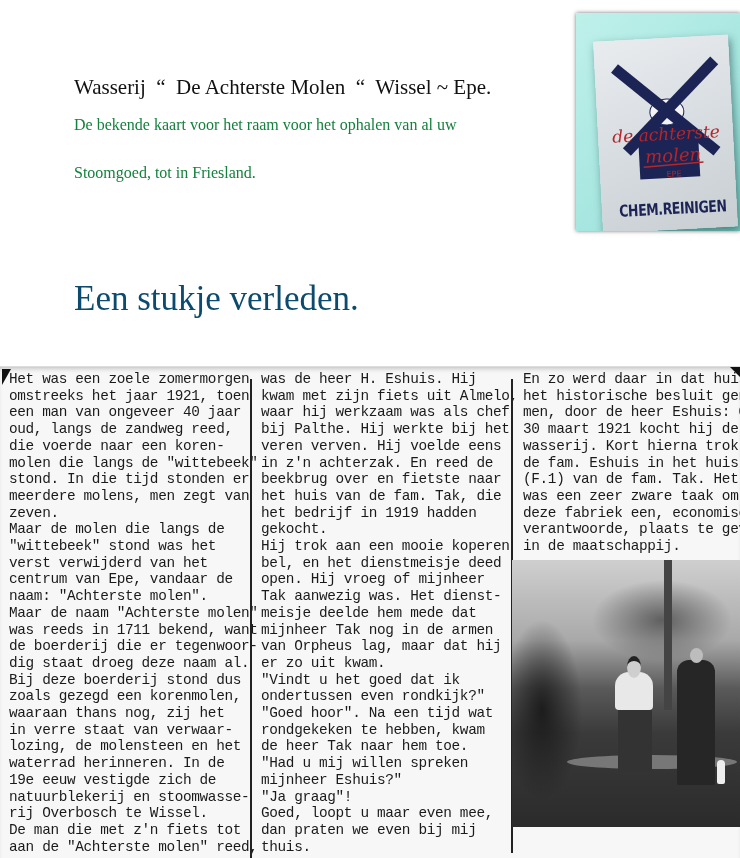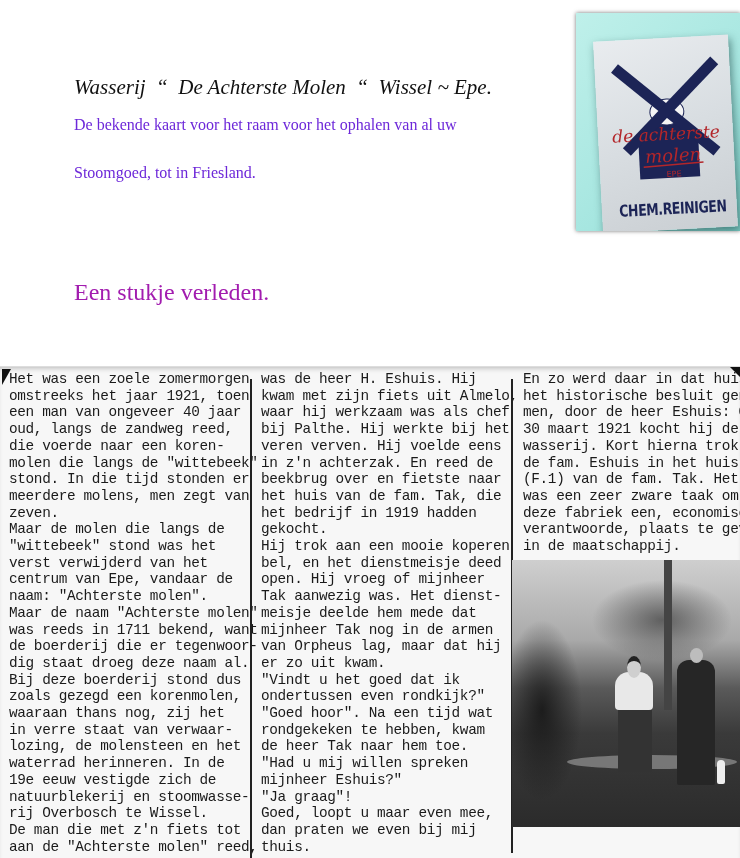--- a/index.html
+++ b/index.html
@@ -3,24 +3,24 @@
 <meta charset="utf-8">
 <style>
   html, body { margin: 0; padding: 0; }
   body {
     width: 740px; height: 858px; position: relative; overflow: hidden;
     background: #ffffff;
     font-family: "Liberation Serif", "DejaVu Serif", serif;
   }
   .hdr-title {
     position: absolute; left: 74px; top: 75px;
-    font-size: 21px; color: #111; white-space: pre; font-style: italic;
+    font-size: 21px; color: #111; white-space: pre;
   }
   .hdr-line {
-    position: absolute; left: 74px; font-size: 16px; color: #6d28d9;
+    position: absolute; left: 74px; font-size: 16px; color: #15803d;
   }
   .hdr-line.l1 { top: 116px; }
   .hdr-line.l2 { top: 148px; margin-top: 16px; }
 
   .badge-photo {
     position: absolute; left: 576px; top: 13px; width: 164px; height: 218px;
     background: linear-gradient(135deg, #bff0ea 0%, #a6e6e0 60%, #7fcfc8 100%);
     box-shadow: 0 0 4px rgba(0,0,0,0.55);
     overflow: hidden;
   }
@@ -32,21 +32,21 @@
   }
   .badge-card svg { position: absolute; left: 0; top: 0; }
   .badge-text {
     position: absolute; left: 16px; top: 163px; width: 110px; text-align: center;
     font-family: "DejaVu Sans", sans-serif; font-weight: bold; font-size: 12.5px;
     color: #1c2456; letter-spacing: -0.4px; transform: scaleY(1.3);
   }
 
   .section-title {
     position: absolute; left: 74px; top: 279px;
-    font-size: 24px; color: #a21caf;
+    font-size: 35px; color: #0c4a6e;
   }
 
   .clip {
     position: absolute; left: 0; top: 366px; width: 740px; height: 492px;
     background: #f7f7f7;
     border-top: 1px solid #ddd;
     box-shadow: inset 0 4px 6px -4px rgba(0,0,0,0.35);
     overflow: hidden;
   }
   .corner-tl {

